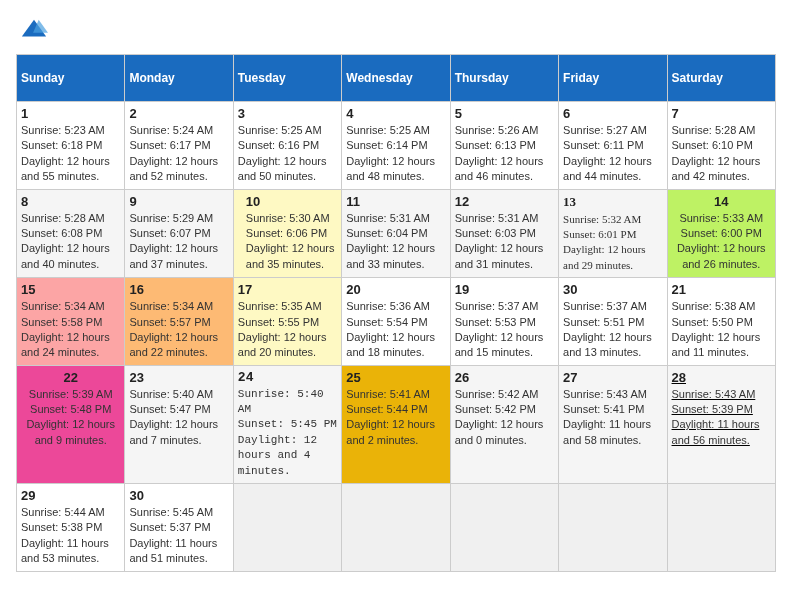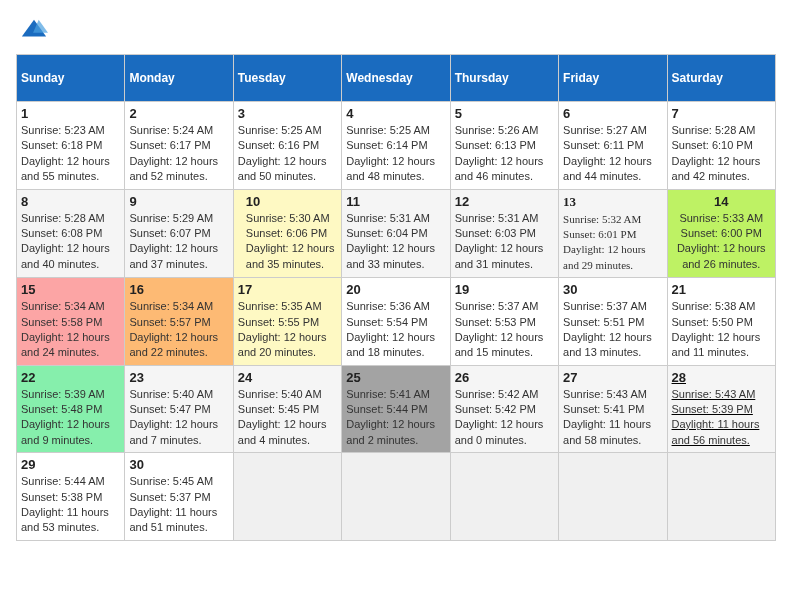--- a/index.html
+++ b/index.html
@@ -152,24 +152,24 @@
       <tr>
         <td style="background-color: #fca5a5; margin-left: 28px;"><span class="day-number">15</span><span class="day-info">Sunrise: 5:34 AM<br>Sunset: 5:58 PM<br>Daylight: 12 hours and 24 minutes.</span></td>
         <td style="background-color: #fdba74;"><span class="day-number">16</span><span class="day-info">Sunrise: 5:34 AM<br>Sunset: 5:57 PM<br>Daylight: 12 hours and 22 minutes.</span></td>
         <td style="background-color: #fef9c3;"><span class="day-number">17</span><span class="day-info">Sunrise: 5:35 AM<br>Sunset: 5:55 PM<br>Daylight: 12 hours and 20 minutes.</span></td>
         <td style="background-color: rgb(255, 255, 255);"><span class="day-number">20</span><span class="day-info">Sunrise: 5:36 AM<br>Sunset: 5:54 PM<br>Daylight: 12 hours and 18 minutes.</span></td>
         <td style="background-color: rgb(255, 255, 255);"><span class="day-number">19</span><span class="day-info">Sunrise: 5:37 AM<br>Sunset: 5:53 PM<br>Daylight: 12 hours and 15 minutes.</span></td>
         <td style="background-color: rgb(255, 255, 255);"><span class="day-number">30</span><span class="day-info">Sunrise: 5:37 AM<br>Sunset: 5:51 PM<br>Daylight: 12 hours and 13 minutes.</span></td>
         <td style="background-color: rgb(255, 255, 255);"><span class="day-number">21</span><span class="day-info">Sunrise: 5:38 AM<br>Sunset: 5:50 PM<br>Daylight: 12 hours and 11 minutes.</span></td>
       </tr>
       <tr>
-        <td style="background-color: #86efac;"><span class="day-number">22</span><span class="day-info">Sunrise: 5:39 AM<br>Sunset: 5:48 PM<br>Daylight: 12 hours and 9 minutes.</span></td>
+        <td style="background-color: #ec4899; text-align: center;"><span class="day-number">22</span><span class="day-info">Sunrise: 5:39 AM<br>Sunset: 5:48 PM<br>Daylight: 12 hours and 9 minutes.</span></td>
         <td style="background-color: rgb(245, 245, 245);"><span class="day-number">23</span><span class="day-info">Sunrise: 5:40 AM<br>Sunset: 5:47 PM<br>Daylight: 12 hours and 7 minutes.</span></td>
-        <td style="background-color: rgb(245, 245, 245);"><span class="day-number">24</span><span class="day-info">Sunrise: 5:40 AM<br>Sunset: 5:45 PM<br>Daylight: 12 hours and 4 minutes.</span></td>
-        <td style="background-color: #a3a3a3;"><span class="day-number">25</span><span class="day-info">Sunrise: 5:41 AM<br>Sunset: 5:44 PM<br>Daylight: 12 hours and 2 minutes.</span></td>
+        <td style="background-color: rgb(245, 245, 245); font-family: Liberation Mono, monospace;"><span class="day-number">24</span><span class="day-info">Sunrise: 5:40 AM<br>Sunset: 5:45 PM<br>Daylight: 12 hours and 4 minutes.</span></td>
+        <td style="background-color: #eab308;"><span class="day-number">25</span><span class="day-info">Sunrise: 5:41 AM<br>Sunset: 5:44 PM<br>Daylight: 12 hours and 2 minutes.</span></td>
         <td style="background-color: rgb(245, 245, 245);"><span class="day-number">26</span><span class="day-info">Sunrise: 5:42 AM<br>Sunset: 5:42 PM<br>Daylight: 12 hours and 0 minutes.</span></td>
         <td style="background-color: rgb(245, 245, 245);"><span class="day-number">27</span><span class="day-info">Sunrise: 5:43 AM<br>Sunset: 5:41 PM<br>Daylight: 11 hours and 58 minutes.</span></td>
         <td style="background-color: rgb(245, 245, 245); text-decoration: underline;"><span class="day-number">28</span><span class="day-info">Sunrise: 5:43 AM<br>Sunset: 5:39 PM<br>Daylight: 11 hours and 56 minutes.</span></td>
       </tr>
       <tr>
         <td style="background-color: rgb(255, 255, 255);"><span class="day-number">29</span><span class="day-info">Sunrise: 5:44 AM<br>Sunset: 5:38 PM<br>Daylight: 11 hours and 53 minutes.</span></td>
         <td style="background-color: rgb(255, 255, 255);"><span class="day-number">30</span><span class="day-info">Sunrise: 5:45 AM<br>Sunset: 5:37 PM<br>Daylight: 11 hours and 51 minutes.</span></td>
         <td class="empty-cell"></td>
         <td class="empty-cell"></td>
         <td class="empty-cell"></td>

